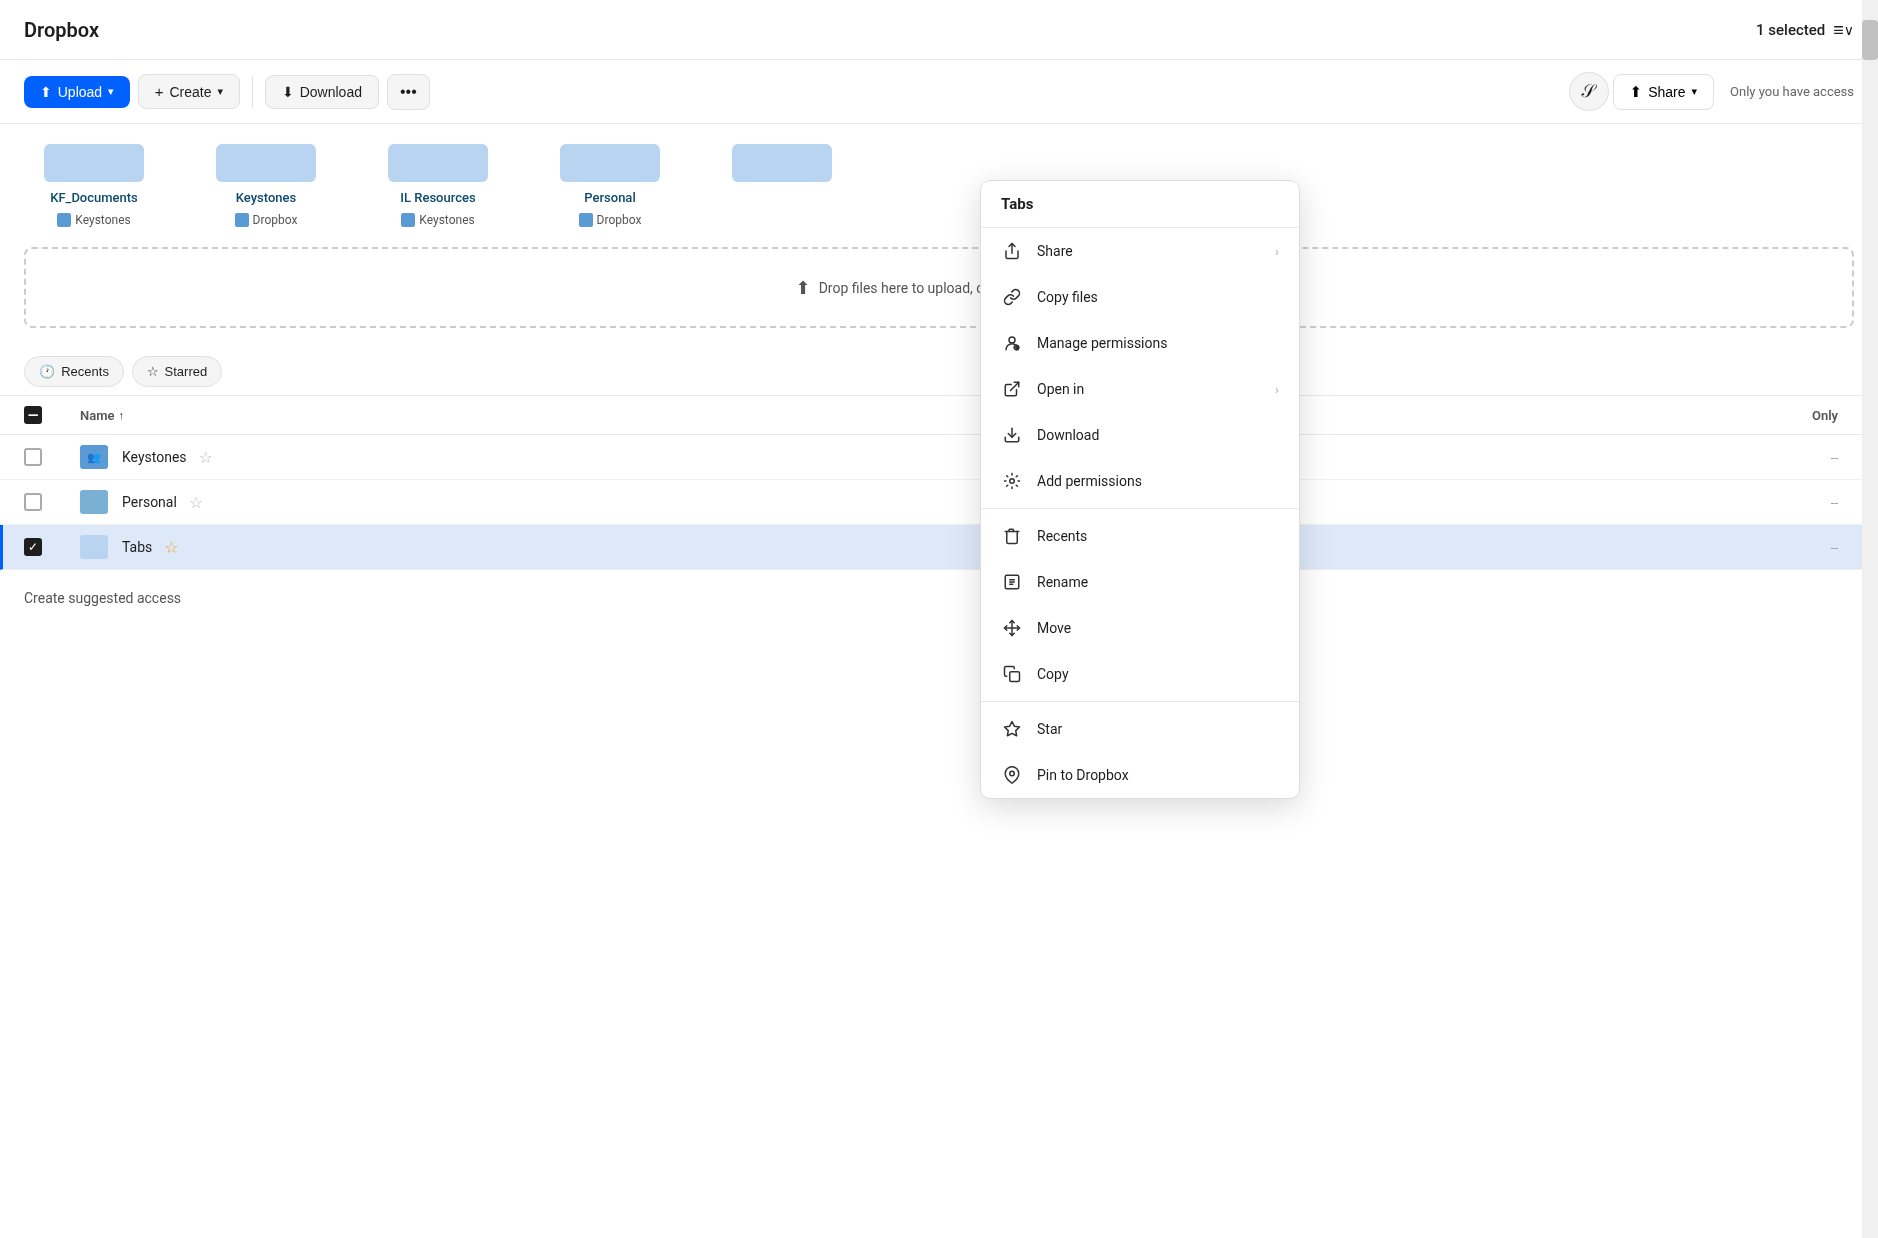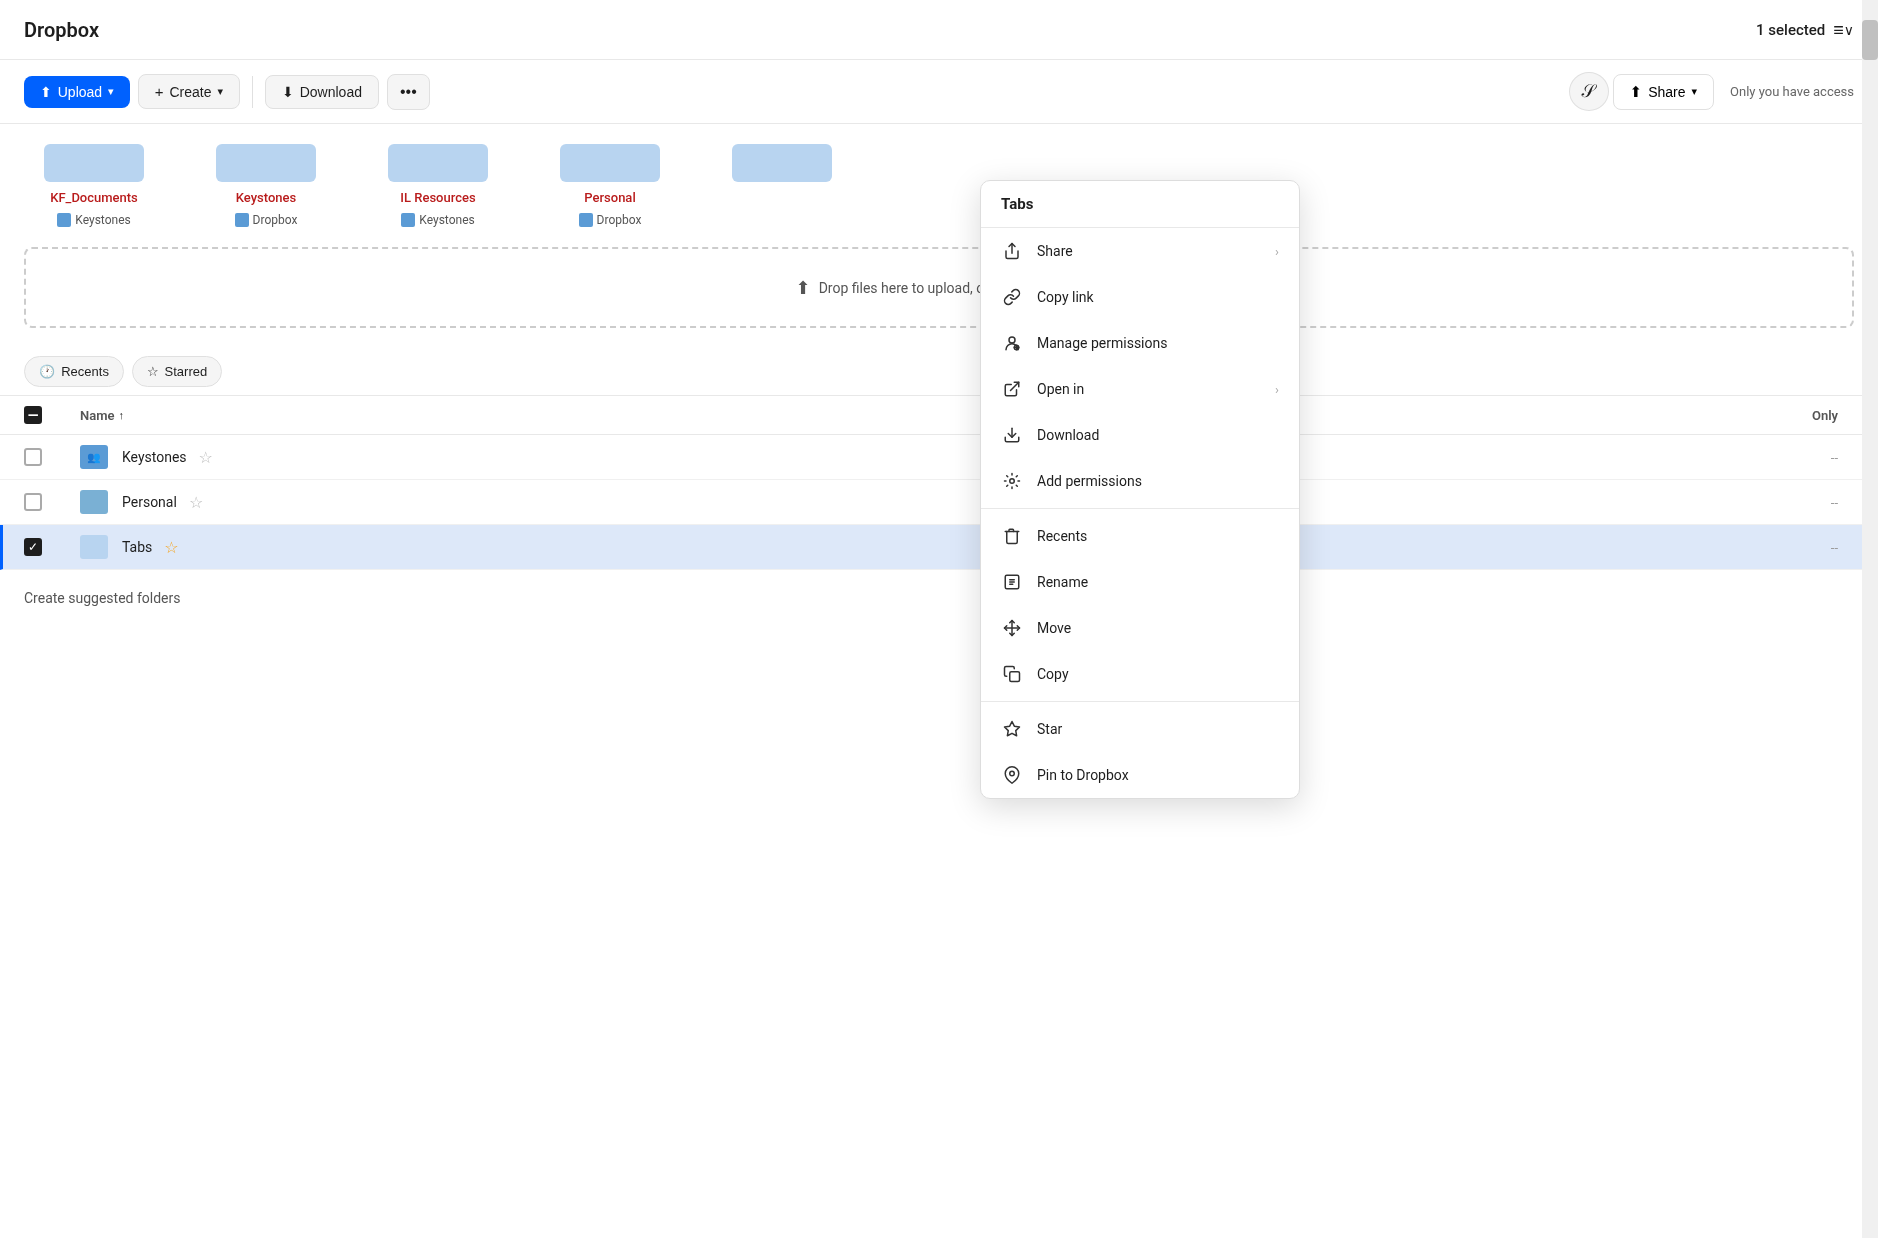--- a/index.html
+++ b/index.html
@@ -142,21 +142,21 @@
     }
     .folder-thumb {
       width: 100px;
       height: 38px;
       background: #b8d4f0;
       border-radius: 6px;
     }
     .folder-name {
       font-size: 13px;
       font-weight: 500;
-      color: #b91c1c;
+      color: #0c4a6e;
       text-align: center;
     }
     .folder-location {
       display: flex;
       align-items: center;
       gap: 4px;
       font-size: 12px;
       color: #555;
     }
     .folder-icon-sm {
@@ -507,21 +507,21 @@
       <span>Tabs</span>
       <span class="star-icon starred">☆</span>
     </div>
     <div class="col-size">
       <span class="col-size-val">--</span>
     </div>
   </div>
 </div>
 
 <div class="suggested-section">
-  <span class="suggested-title">Create suggested folders</span>
+  <span class="suggested-title">Create suggested access</span>
 </div>
 
 <div class="context-menu">
   <div class="context-menu-header">Tabs</div>
 
   <div class="context-menu-item">
     <div class="context-menu-icon">
       <svg width="18" height="18" viewBox="0 0 24 24" fill="none" stroke="#333" stroke-width="2" stroke-linecap="round" stroke-linejoin="round">
           <path d="M4 12v8a2 2 0 0 0 2 2h12a2 2 0 0 0 2-2v-8"></path>
           <polyline points="16 6 12 2 8 6"></polyline>
@@ -532,21 +532,21 @@
     <span class="context-menu-arrow">›</span>
   </div>
 
   <div class="context-menu-item">
     <div class="context-menu-icon">
       <svg width="18" height="18" viewBox="0 0 24 24" fill="none" stroke="#333" stroke-width="2" stroke-linecap="round" stroke-linejoin="round">
           <path d="M10 13a5 5 0 0 0 7.54.54l3-3a5 5 0 0 0-7.07-7.07l-1.72 1.71"></path>
           <path d="M14 11a5 5 0 0 0-7.54-.54l-3 3a5 5 0 0 0 7.07 7.07l1.71-1.71"></path>
         </svg>
     </div>
-    <span class="context-menu-label">Copy link</span>
+    <span class="context-menu-label">Copy files</span>
   </div>
 
   <div class="context-menu-item">
     <div class="context-menu-icon">
       <svg width="18" height="18" viewBox="0 0 24 24" fill="none" stroke="#333" stroke-width="2" stroke-linecap="round" stroke-linejoin="round">
           <circle cx="12" cy="8" r="4"></circle>
           <path d="M20 21a8 8 0 0 0-16 0"></path>
           <circle cx="18" cy="18" r="3"></circle>
           <line x1="18" y1="15" x2="18" y2="21"></line>
           <line x1="15" y1="18" x2="21" y2="18"></line>

